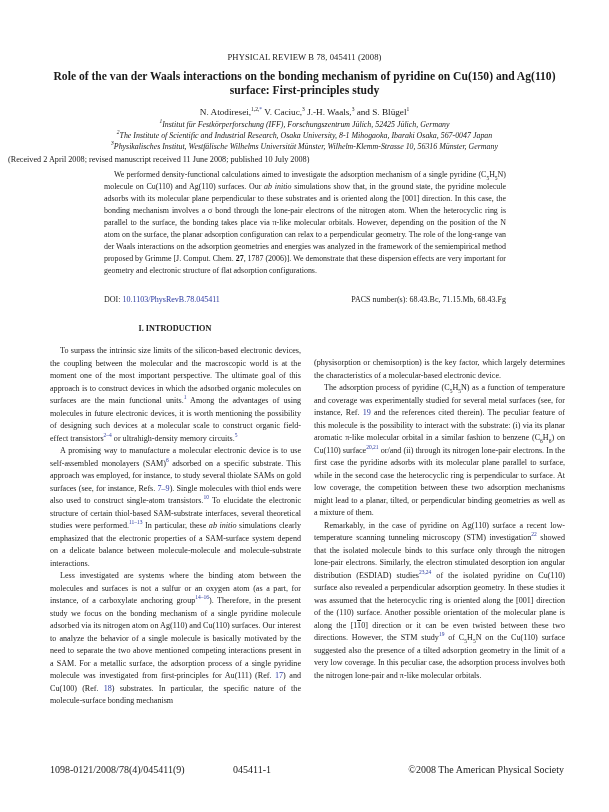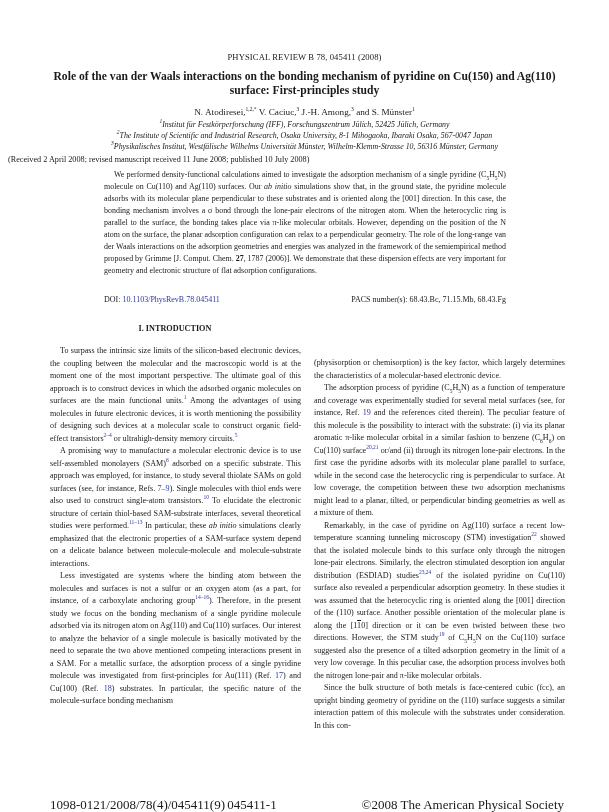--- a/index.html
+++ b/index.html
@@ -16,34 +16,34 @@
   .doi-line { top: 295px; left: 104px; width: 402px; font-size: 8px; }
   .doi-line .pacs { position: absolute; right: 0; top: 0; }
   .link { color: #2b3aa0; }
   sup { font-size: 5.5px; vertical-align: super; line-height: 0; }
   sub { font-size: 5.5px; vertical-align: sub; line-height: 0; }
   .sec-head { top: 324px; left: 50px; width: 250px; text-align: center; font-size: 8.2px; font-weight: bold; }
   .col { font-size: 8.1px; line-height: 12.5px; text-align: justify; }
   .col p { margin: 0; text-indent: 10px; }
   .col-left { top: 345px; left: 50px; width: 251px; }
   .col-right { top: 325px; left: 314px; width: 251px; margin-top: 32px; }
-  .footer { top: 797px; font-size: 13px; }
+  .footer { top: 764px; font-size: 10px; }
   .f1 { left: 50px; }
   .f2 { left: 0; width: 504px; text-align: center; }
   .f3 { right: 45px; }
 </style>
 </head>
 <body>
 
 <div class="abs journal"><span>PHYSICAL REVIEW B </span><b>78</b><span>, 045411 (2008)</span></div>
 
 <div class="abs title">Role of the van der Waals interactions on the bonding mechanism of pyridine on Cu(150) and Ag(110) surface: First-principles study</div>
 
 <div class="abs authors">
-  <span>N. Atodiresei,</span><sup>1,2,</sup><sup class="link">*</sup><span> V. Caciuc,</span><sup>3</sup><span> J.-H. Among,</span><sup>3</sup><span> and S. Münster</span><sup>1</sup>
+  <span>N. Atodiresei,</span><sup>1,2,</sup><sup class="link">*</sup><span> V. Caciuc,</span><sup>3</sup><span> J.-H. Waals,</span><sup>3</sup><span> and S. Blügel</span><sup>1</sup>
 </div>
 
 <div class="abs affil" style="top:120px"><sup>1</sup><span>Institut für Festkörperforschung (IFF), Forschungszentrum Jülich, 52425 Jülich, Germany</span></div>
 <div class="abs affil" style="top:131px"><sup>2</sup><span>The Institute of Scientific and Industrial Research, Osaka University, 8-1 Mihogaoka, Ibaraki Osaka, 567-0047 Japan</span></div>
 <div class="abs affil" style="top:142px"><sup>3</sup><span>Physikalisches Institut, Westfälische Wilhelms Universität Münster, Wilhelm-Klemm-Strasse 10, 56316 Münster, Germany</span></div>
 
 <div class="abs received">(Received 2 April 2008; revised manuscript received 11 June 2008; published 10 July 2008)</div>
 
 <div class="abs abstract"><span>We performed density-functional calculations aimed to investigate the adsorption mechanism of a single pyridine (C</span><sub>5</sub><span>H</span><sub>5</sub><span>N) molecule on Cu(110) and Ag(110) surfaces. Our </span><i>ab initio</i><span> simulations show that, in the ground state, the pyridine molecule adsorbs with its molecular plane perpendicular to these substrates and is oriented along the [001] direction. In this case, the bonding mechanism involves a σ bond through the lone-pair electrons of the nitrogen atom. When the heterocyclic ring is parallel to the surface, the bonding takes place via π-like molecular orbitals. However, depending on the position of the N atom on the surface, the planar adsorption configuration can relax to a perpendicular geometry. The role of the long-range van der Waals interactions on the adsorption geometries and energies was analyzed in the framework of the semiempirical method proposed by Grimme [J. Comput. Chem. </span><b>27</b><span>, 1787 (2006)]. We demonstrate that these dispersion effects are very important for geometry and electronic structure of flat adsorption configurations.</span></div>
 
@@ -57,18 +57,17 @@
 <div class="abs col col-left">
   <p><span>To surpass the intrinsic size limits of the silicon-based electronic devices, the coupling between the molecular and the macroscopic world is at the moment one of the most important perspective. The ultimate goal of this approach is to construct devices in which the adsorbed organic molecules on surfaces are the main functional units.</span><sup class="link">1</sup><span> Among the advantages of using molecules in future electronic devices, it is worth mentioning the possibility of designing such devices at a molecular scale to construct organic field-effect transistors</span><sup class="link">2–4</sup><span> or ultrahigh-density memory circuits.</span><sup class="link">5</sup></p>
   <p><span>A promising way to manufacture a molecular electronic device is to use self-assembled monolayers (SAM)</span><sup class="link">6</sup><span> adsorbed on a specific substrate. This approach was employed, for instance, to study several thiolate SAMs on gold surfaces (see, for instance, Refs. </span><span class="link">7–9</span><span>). Single molecules with thiol ends were also used to construct single-atom transistors.</span><sup class="link">10</sup><span> To elucidate the electronic structure of certain thiol-based SAM-substrate interfaces, several theoretical studies were performed.</span><sup class="link">11–13</sup><span> In particular, these </span><i>ab initio</i><span> simulations clearly emphasized that the electronic properties of a SAM-surface system depend on a delicate balance between molecule-molecule and molecule-substrate interactions.</span></p>
   <p><span>Less investigated are systems where the binding atom between the molecules and surfaces is not a sulfur or an oxygen atom (as a part, for instance, of a carboxylate anchoring group</span><sup class="link">14–16</sup><span>). Therefore, in the present study we focus on the bonding mechanism of a single pyridine molecule adsorbed via its nitrogen atom on Ag(110) and Cu(110) surfaces. Our interest to analyze the behavior of a single molecule is basically motivated by the need to separate the two above mentioned competing interactions present in a SAM. For a metallic surface, the adsorption process of a single pyridine molecule was investigated from first-principles for Au(111) (Ref. </span><span class="link">17</span><span>) and Cu(100) (Ref. </span><span class="link">18</span><span>) substrates. In particular, the specific nature of the molecule-surface bonding mechanism</span></p>
 </div>
 
 <div class="abs col col-right">
   <p style="text-indent:0"><span>(physisorption or chemisorption) is the key factor, which largely determines the characteristics of a molecular-based electronic device.</span></p>
   <p><span>The adsorption process of pyridine (C</span><sub>5</sub><span>H</span><sub>5</sub><span>N) as a function of temperature and coverage was experimentally studied for several metal surfaces (see, for instance, Ref. </span><span class="link">19</span><span> and the references cited therein). The peculiar feature of this molecule is the possibility to interact with the substrate: (i) via its planar aromatic π-like molecular orbital in a similar fashion to benzene (C</span><sub>6</sub>H<sub>6</sub><span>) on Cu(110) surface</span><sup class="link">20,21</sup><span> or/and (ii) through its nitrogen lone-pair electrons. In the first case the pyridine adsorbs with its molecular plane parallel to surface, while in the second case the heterocyclic ring is perpendicular to surface. At low coverage, the competition between these two adsorption mechanisms might lead to a planar, tilted, or perpendicular binding geometries as well as a mixture of them.</span></p>
   <p><span>Remarkably, in the case of pyridine on Ag(110) surface a recent low-temperature scanning tunneling microscopy (STM) investigation</span><sup class="link">22</sup><span> showed that the isolated molecule binds to this surface only through the nitrogen lone-pair electrons. Similarly, the electron stimulated desorption ion angular distribution (ESDIAD) studies</span><sup class="link">23,24</sup><span> of the isolated pyridine on Cu(110) surface also revealed a perpendicular adsorption geometry. In these studies it was assumed that the heterocyclic ring is oriented along the [001] direction of the (110) surface. Another possible orientation of the molecular plane is along the [1</span><span style="text-decoration:overline">1</span><span>0] direction or it can be even twisted between these two directions. However, the STM study</span><sup class="link">19</sup><span> of C</span><sub>5</sub><span>H</span><sub>5</sub><span>N on the Cu(110) surface suggested also the presence of a tilted adsorption geometry in the limit of a very low coverage. In this peculiar case, the adsorption process involves both the nitrogen lone-pair and π-like molecular orbitals.</span></p>
-  <p><span>Since the bulk structure of both metals is face-centered cubic (fcc), an upright binding geometry of pyridine on the (110) surface suggests a similar interaction pattern of this molecule with the substrates under consideration. In this con-</span></p>
 </div>
 
 <div class="abs footer f1">1098-0121/2008/78(4)/045411(9)</div>
 <div class="abs footer f2">045411-1</div>
 <div class="abs footer f3">©2008 The American Physical Society</div>
 
 </body></html>

